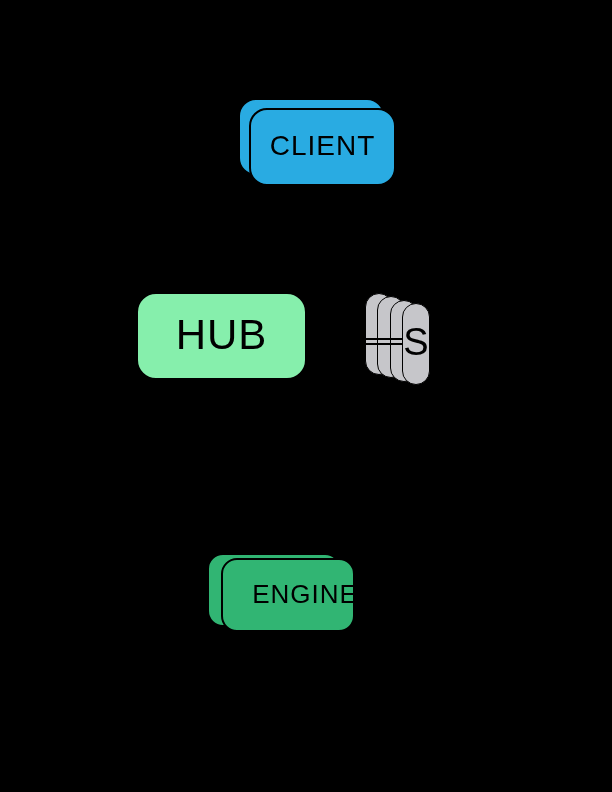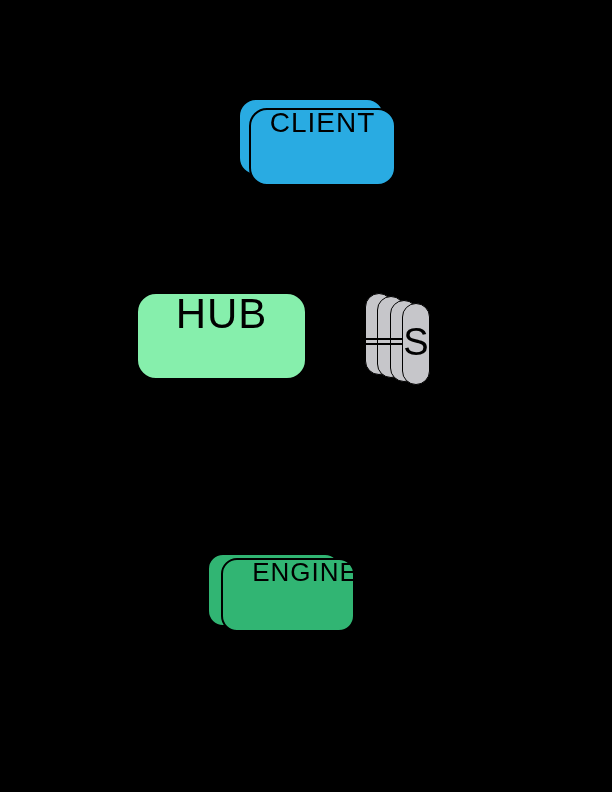--- a/index.html
+++ b/index.html
@@ -13,20 +13,21 @@
     height: 792px;
     background: #000000;
     overflow: hidden;
     font-family: "Liberation Sans", sans-serif;
   }
   .box {
     position: absolute;
     border: 2px solid #000000;
     box-sizing: border-box;
     display: flex;
+    align-items: center;
     justify-content: center;
   }
   .box span {
     color: #000000;
     font-weight: 300;
     letter-spacing: 1px;
     line-height: 1;
     transform: translateY(-1px);
   }
   

